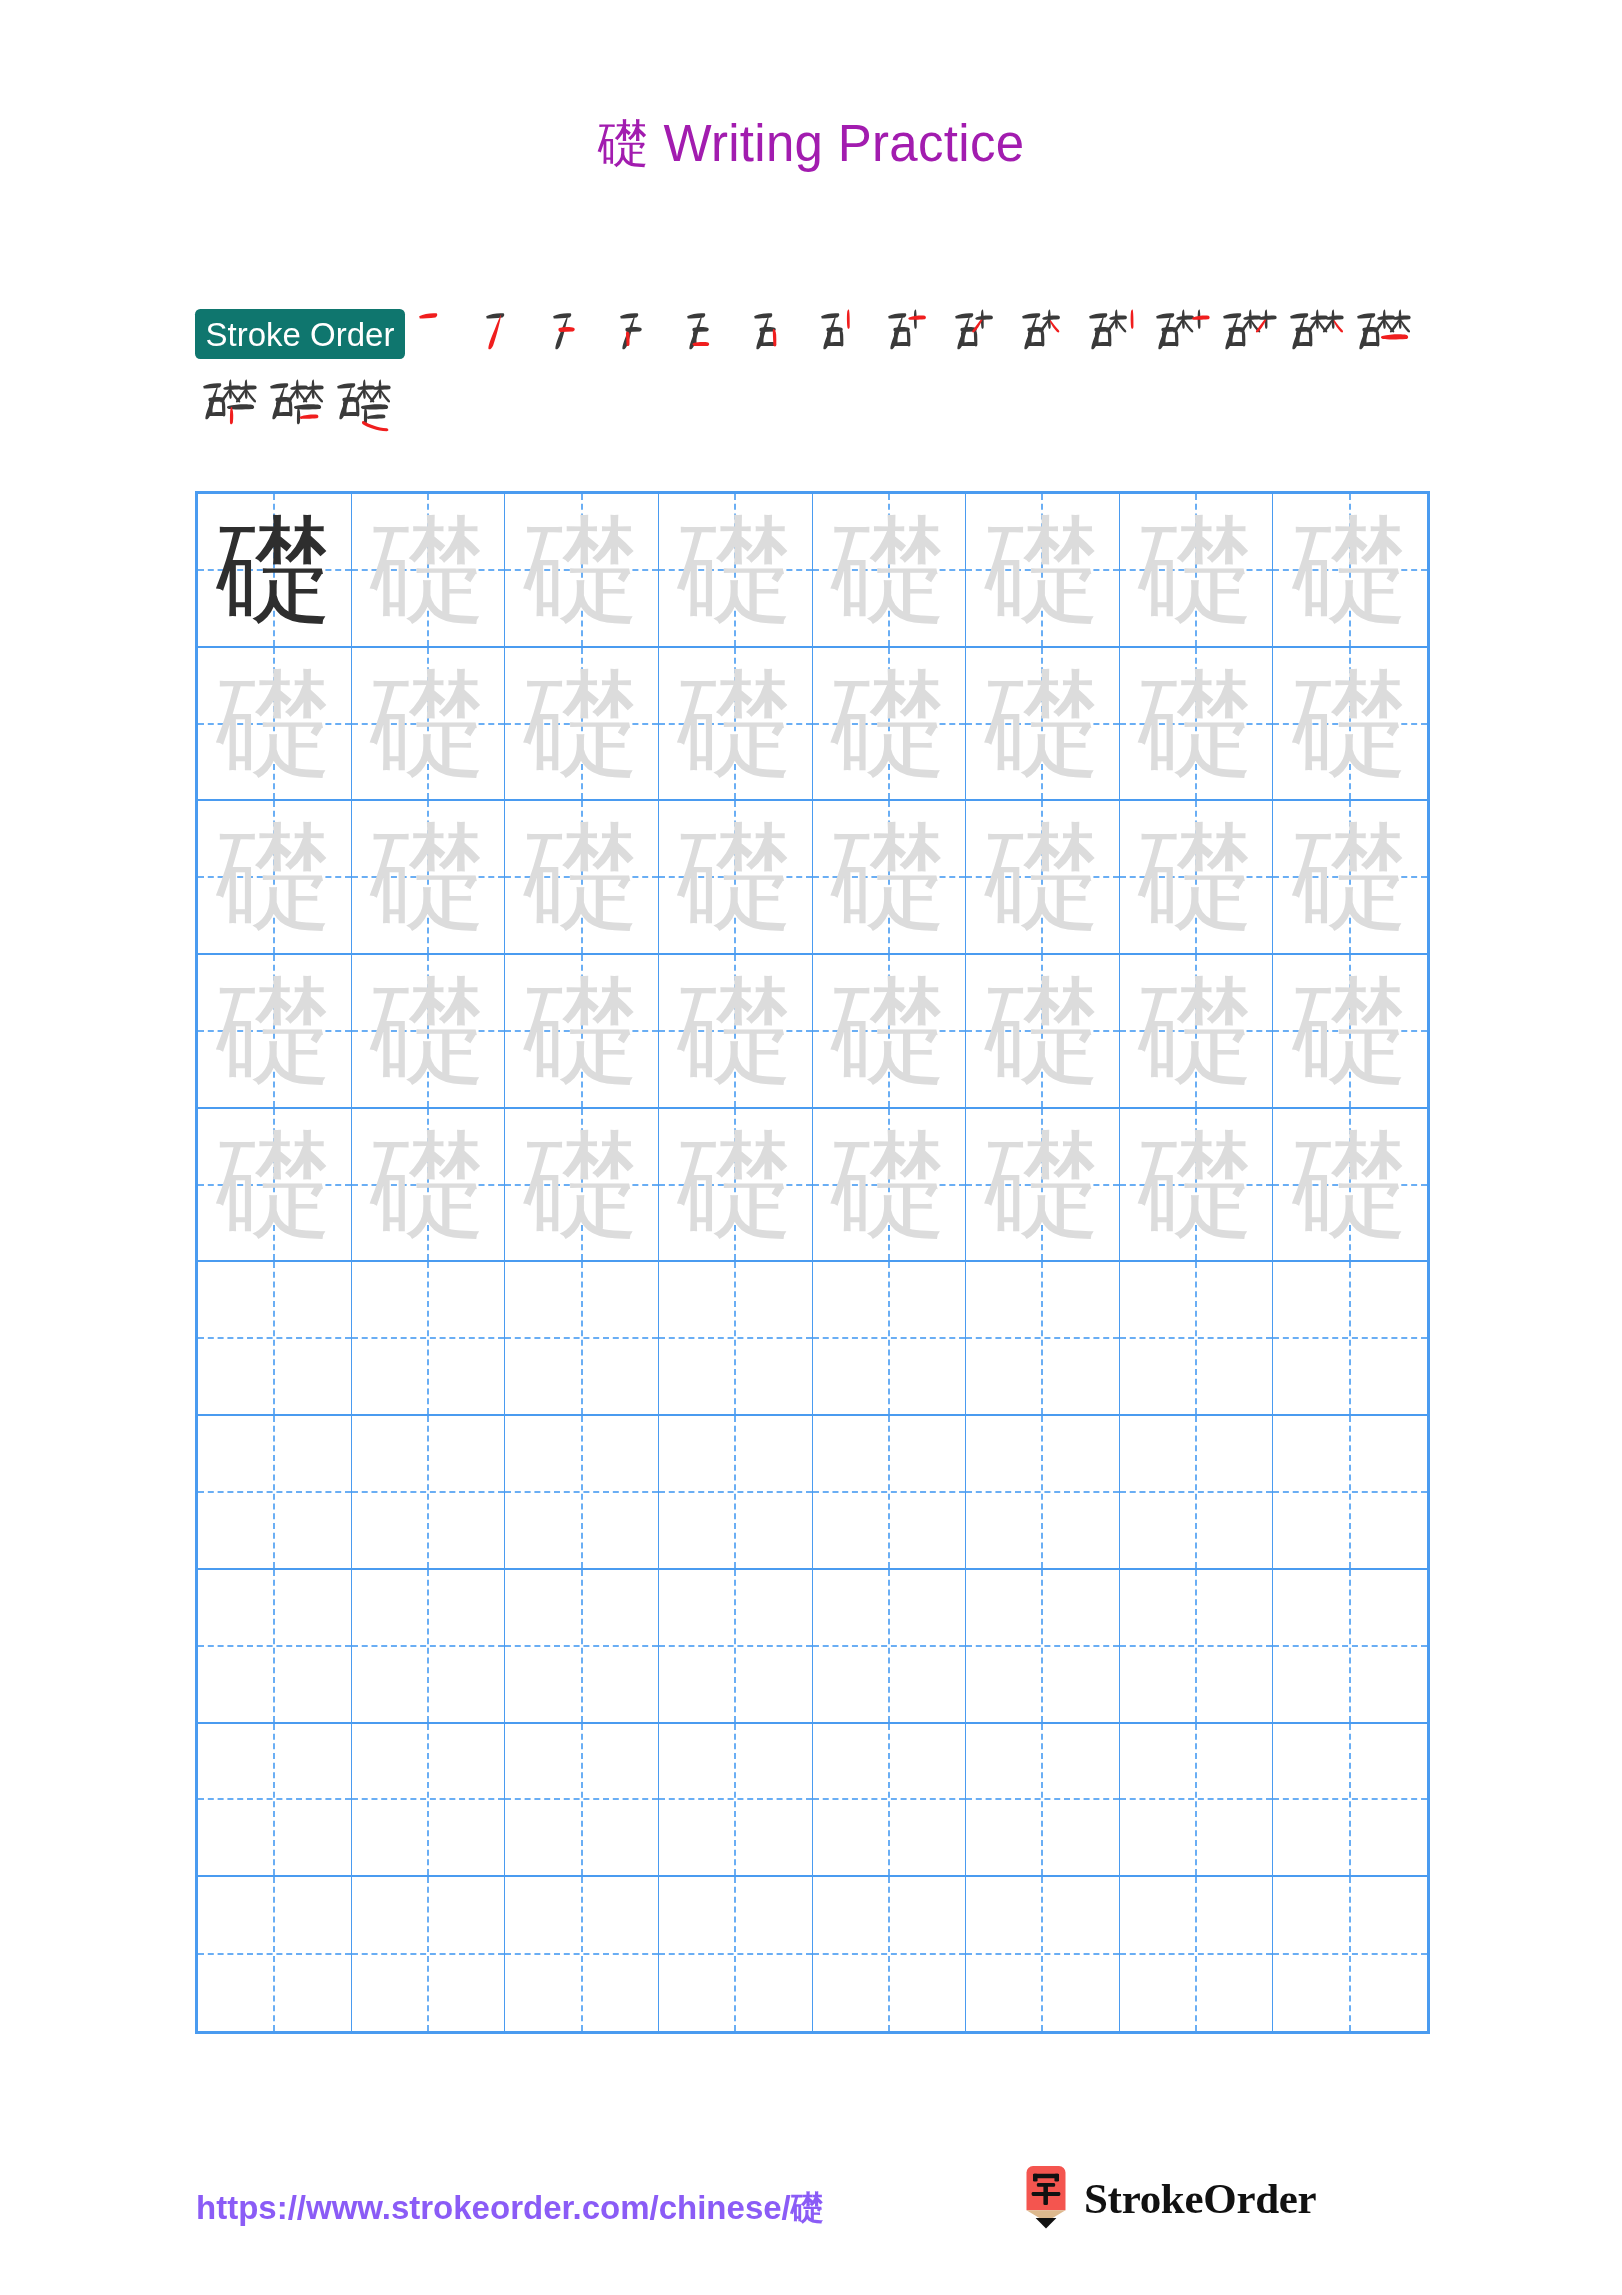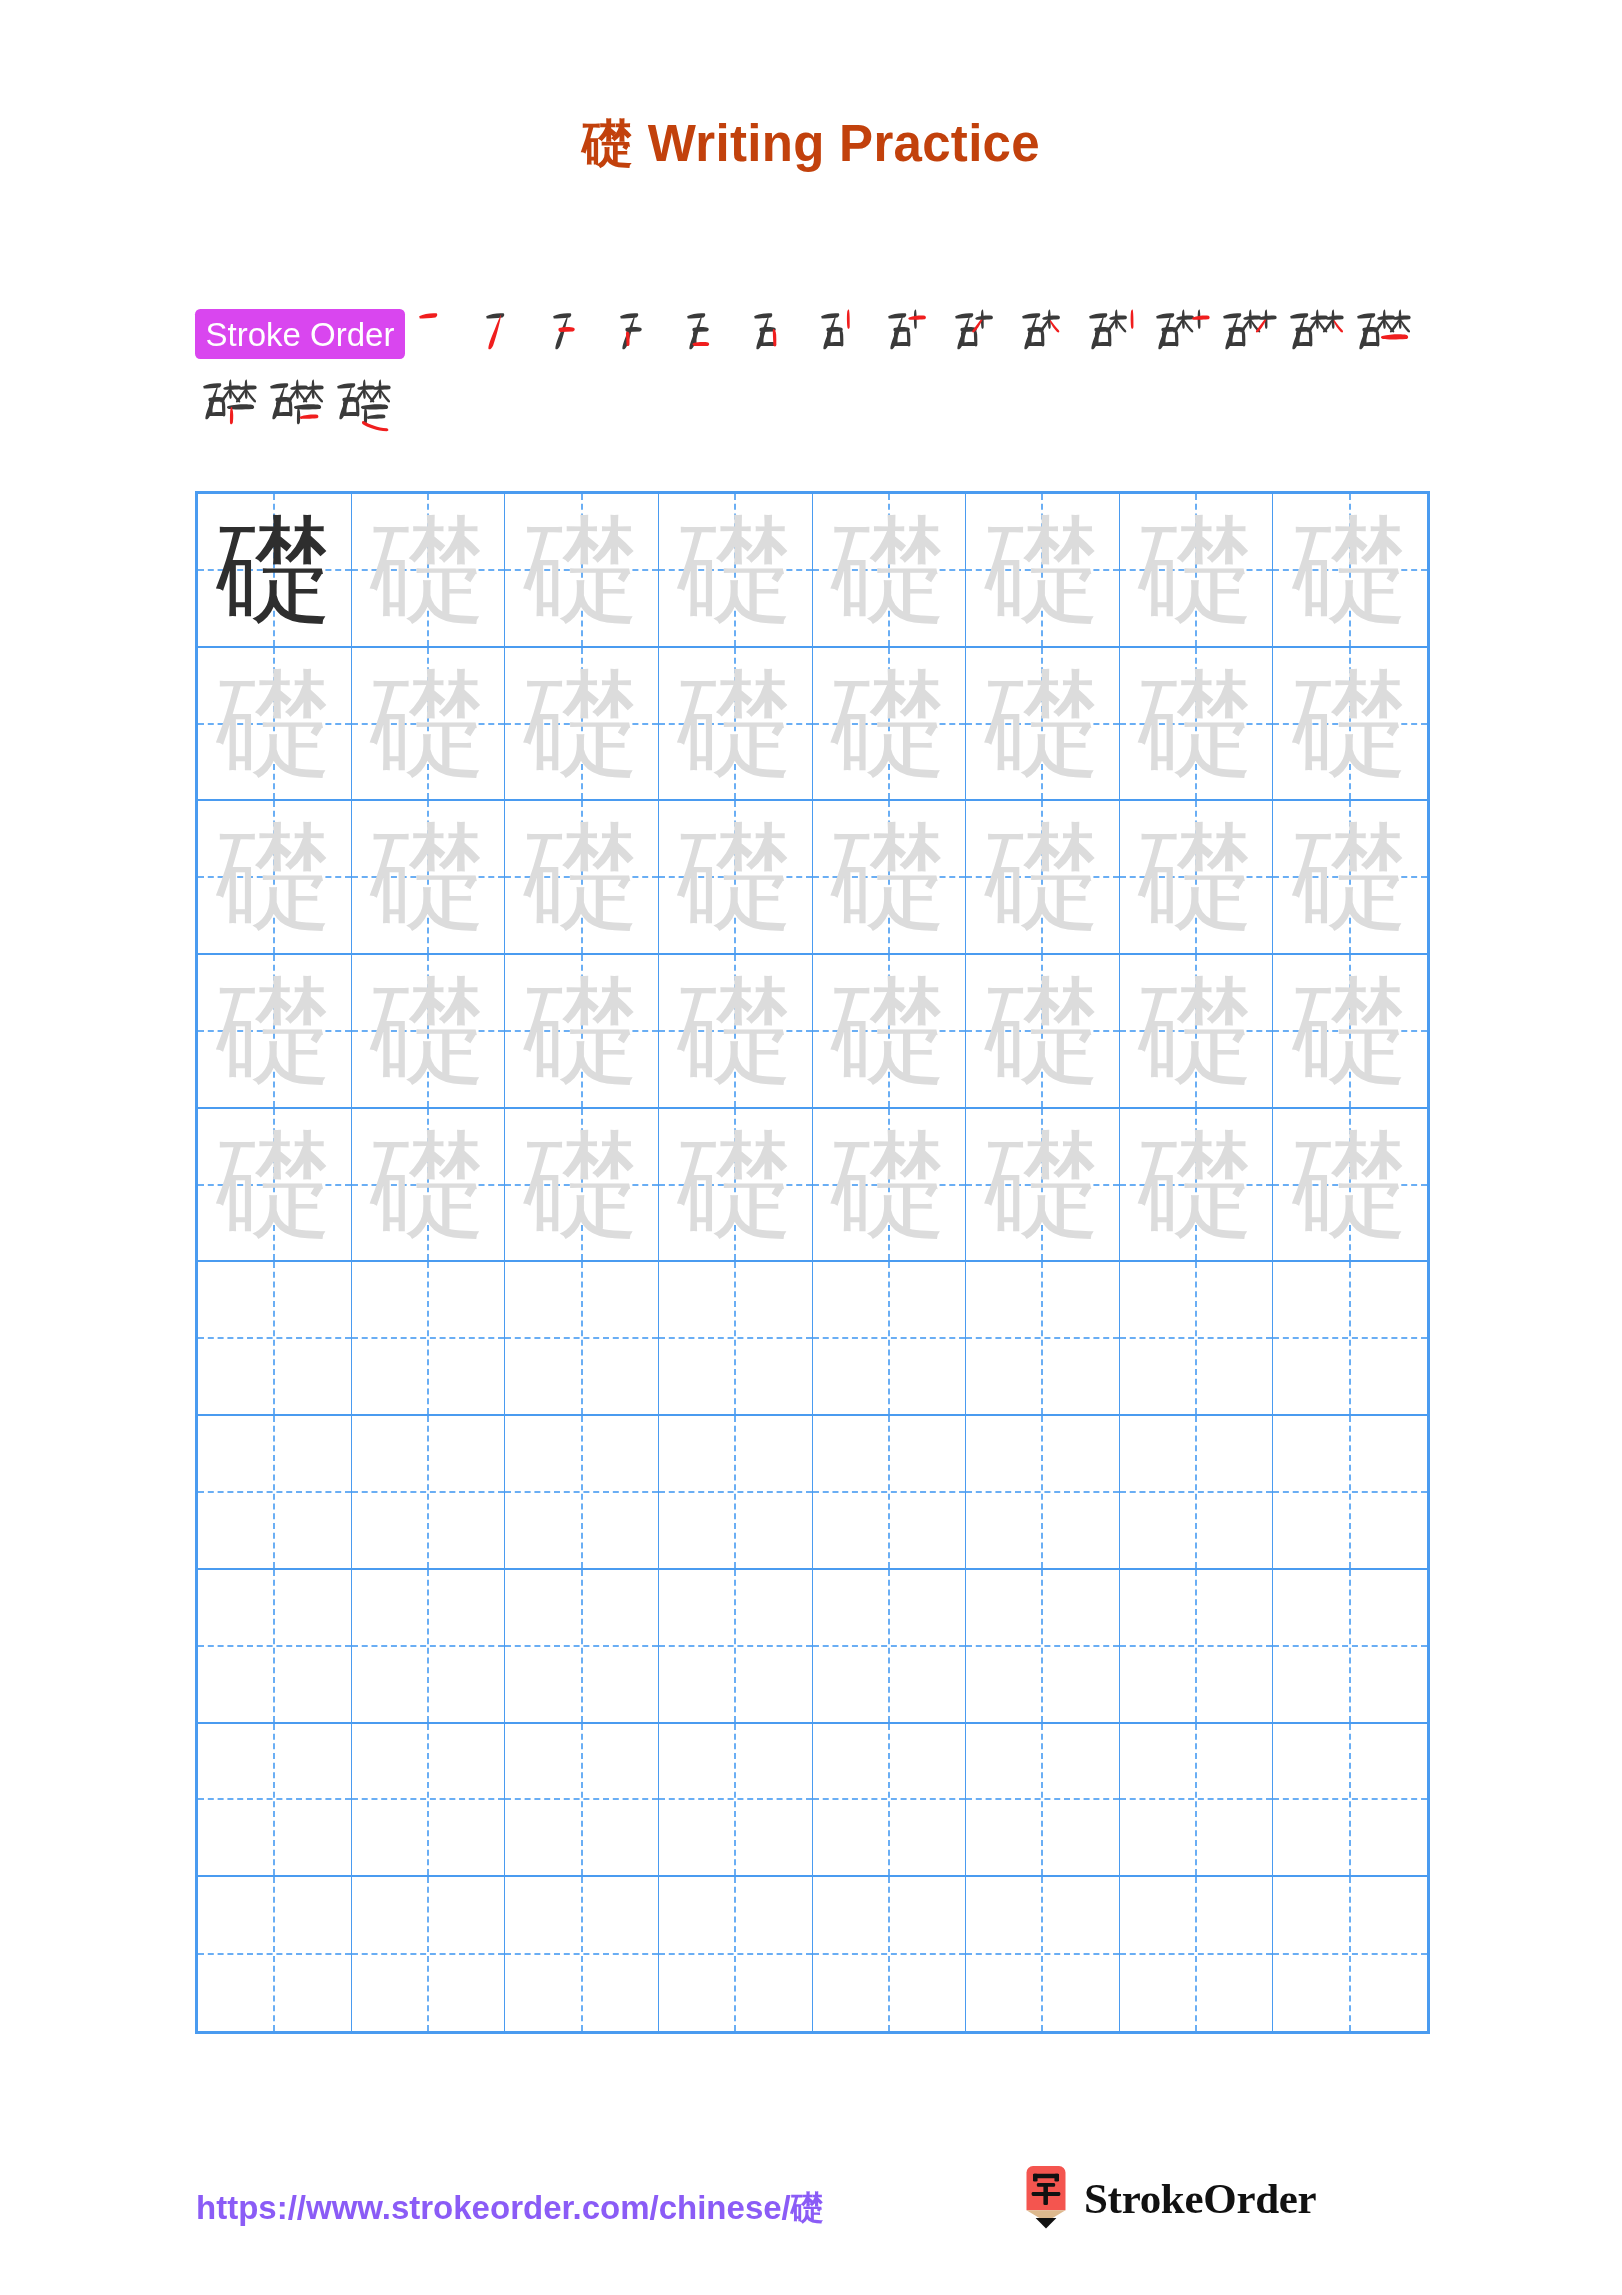--- a/index.html
+++ b/index.html
@@ -16,22 +16,22 @@
   }
 
   
   .page-title {
     position: absolute;
     top: 110px;
     left: 0;
     width: 1622px;
     text-align: center;
     font-size: 51px;
-    font-weight: 700;
-    color: #c2410c;
+    font-weight: 400;
+    color: #a21caf;
     letter-spacing: 0.3px;
     white-space: nowrap;
   }
   .page-title .han {
     font-family: "DejaVu Sans", "Liberation Sans", sans-serif;
   }
 
   
   .stroke-section {
     position: absolute;
@@ -42,21 +42,21 @@
   .stroke-flow {
     display: flex;
     flex-wrap: wrap;
     align-items: center;
     gap: 0px;
   }
   .stroke-badge {
     display: inline-flex;
     align-items: center;
     justify-content: center;
-    background: #d946ef;
+    background: #0f766e;
     color: #ffffff;
     border-radius: 5.2px;
     font-size: 33px;
     height: 50px;
     padding: 0 10.5px;
     margin-right: 6.5px;
     margin-bottom: 5.2px;
     line-height: 1;
     white-space: nowrap;
   }

